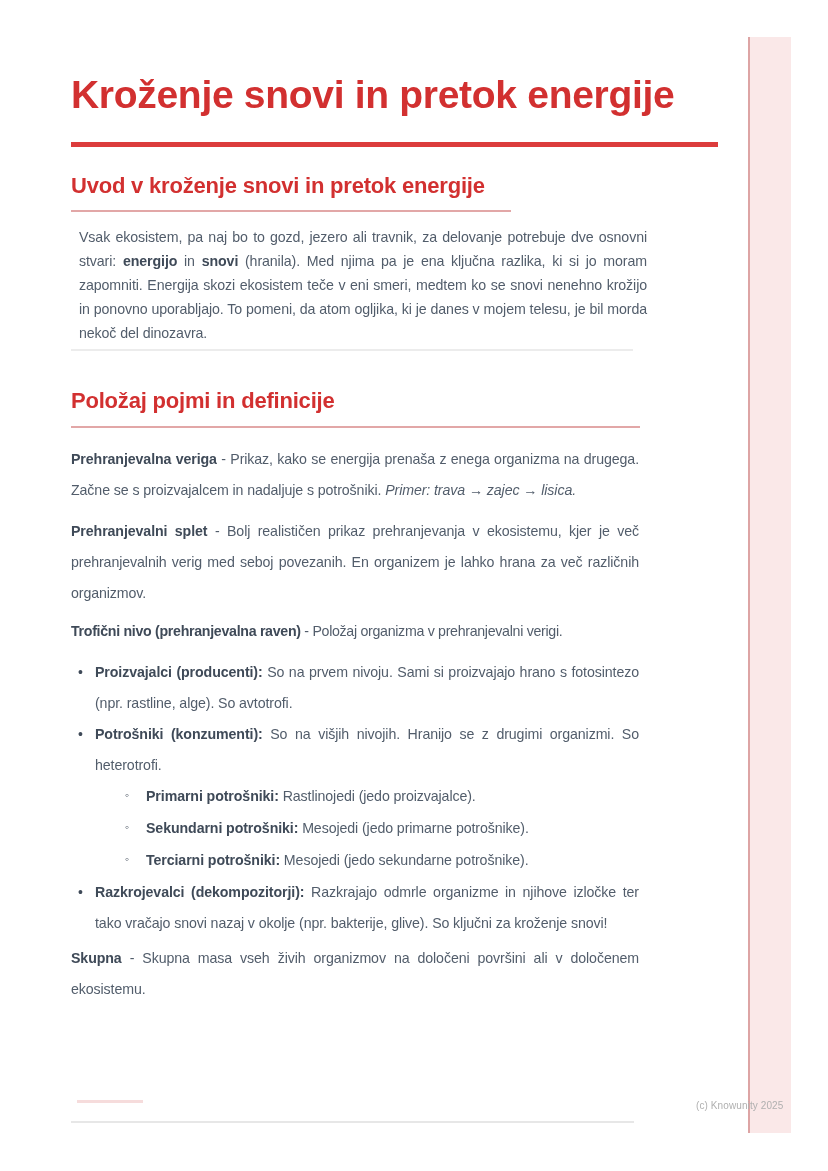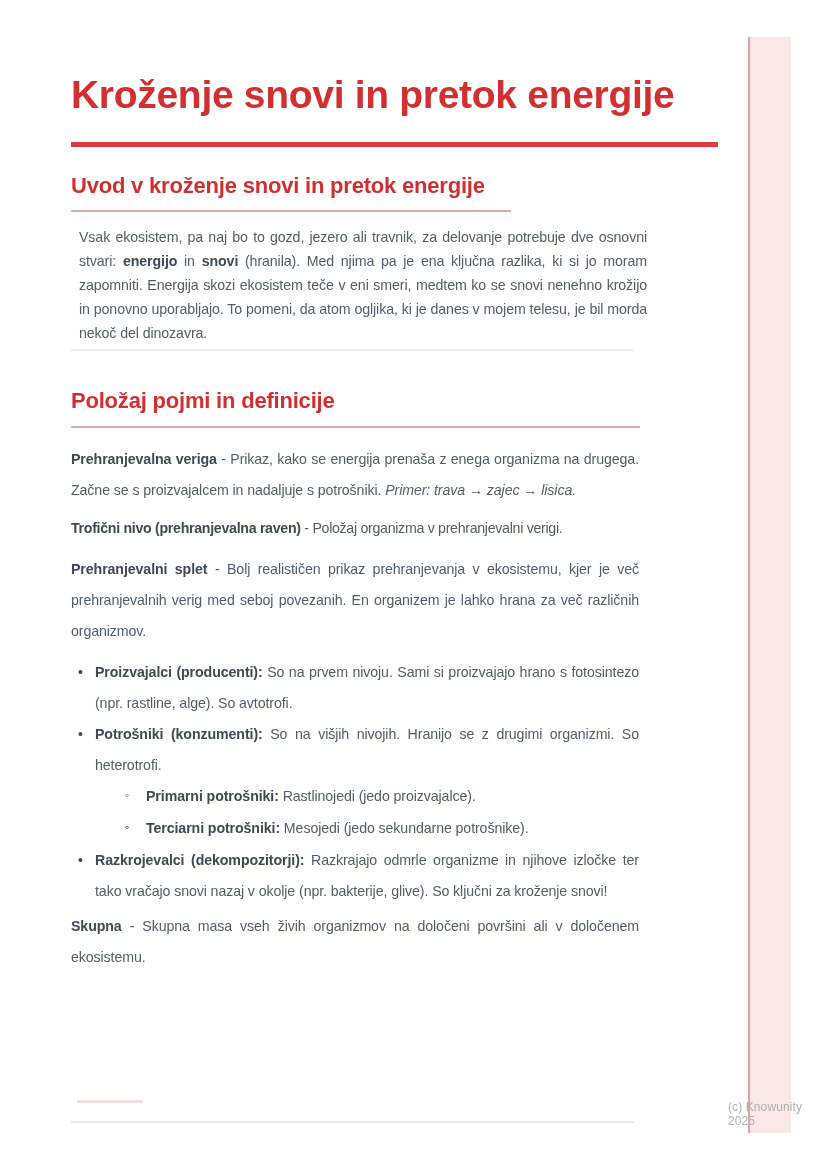--- a/index.html
+++ b/index.html
@@ -42,21 +42,21 @@
   p.def.d2{margin-top:10px;}
   p.def.d3{margin-top:7px;white-space:nowrap;letter-spacing:-0.3px;text-align:left;}
   ul.main{list-style:none;margin:10px 0 0 0;padding:0;}
   ul.main > li{position:relative;padding-left:24px;margin:0;}
   ul.main > li .bullet{position:absolute;left:7px;top:0;line-height:31px;font-size:14px;color:var(--strong);}
   ul.sub{list-style:none;margin:0;padding:0 0 0 26px;}
   ul.sub > li{position:relative;padding-left:25px;margin:0 0 1px 0;}
   ul.sub > li .bullet{position:absolute;left:4px;top:-1px;line-height:31px;font-size:12px;color:var(--strong);}
   p.biomass{margin:4px 0 0 0;}
   .footer-credit{
-    position:absolute;top:1100px;left:728px;font-size:12px;color:var(--footer);
+    position:absolute;top:1100px;left:696px;font-size:10px;color:var(--footer);
     z-index:2;letter-spacing:0.1px;
   }
   .bottom-line{position:absolute;top:1121px;left:71px;width:563px;height:2px;background:var(--bottom-line);}
   .artifact-line{position:absolute;top:1100px;left:77px;width:66px;height:3px;background:rgba(224,140,140,0.30);}
 </style>
 </head>
 <body>
 
 <div class="stripe"></div>
 
@@ -71,38 +71,39 @@
     <p class="doc-text intro"><span>Vsak ekosistem, pa naj bo to gozd, jezero ali travnik, za delovanje potrebuje dve osnovni stvari: </span><span class="b">energijo</span><span> in </span><span class="b">snovi</span><span> (hranila). Med njima pa je ena ključna razlika, ki si jo moram zapomniti. Energija skozi ekosistem teče v eni smeri, medtem ko se snovi nenehno krožijo in ponovno uporabljajo. To pomeni, da atom ogljika, ki je danes v mojem telesu, je bil morda nekoč del dinozavra.</span></p>
   </section>
 
   <div class="divider"></div>
 
   <section class="section-2">
     <h2 class="sec-heading">Položaj pojmi in definicije</h2>
     <div class="thin-rule r2"></div>
 
     <p class="doc-text def d1"><span class="b">Prehranjevalna veriga</span><span> - Prikaz, kako se energija prenaša z enega organizma na drugega. Začne se s proizvajalcem in nadaljuje s potrošniki. </span><span class="i">Primer: trava → zajec → lisica.</span></p>
+    <p class="doc-text def d2"><span class="b">Prehranjevalni splet</span><span> - Bolj realističen prikaz prehranjevanja v ekosistemu, kjer je več prehranjevalnih verig med seboj povezanih. En organizem je lahko hrana za več različnih organizmov.</span></p>
     <p class="doc-text def d3"><span class="b">Trofični nivo (prehranjevalna raven)</span><span> - Položaj organizma v prehranjevalni verigi.</span></p>
-    <p class="doc-text def d2"><span class="b">Prehranjevalni splet</span><span> - Bolj realističen prikaz prehranjevanja v ekosistemu, kjer je več prehranjevalnih verig med seboj povezanih. En organizem je lahko hrana za več različnih organizmov.</span></p>
 
     <ul class="main doc-text">
       <li>
         <span class="bullet">•</span>
         <span><span class="b">Proizvajalci (producenti):</span><span> So na prvem nivoju. Sami si proizvajajo hrano s fotosintezo (npr. rastline, alge). So avtotrofi.</span></span>
       </li>
       <li>
         <span class="bullet">•</span>
         <span><span class="b">Potrošniki (konzumenti):</span><span> So na višjih nivojih. Hranijo se z drugimi organizmi. So heterotrofi.</span></span>
         <ul class="sub">
           <li>
             <span class="bullet">◦</span>
             <span><span class="b">Primarni potrošniki:</span><span> Rastlinojedi (jedo proizvajalce).</span></span>
           </li>
           <li>
             <span class="bullet">◦</span>
+            <span><span class="b">Sekundarni potrošniki:</span><span> Mesojedi (jedo primarne potrošnike).</span></span>
           </li>
           <li>
             <span class="bullet">◦</span>
             <span><span class="b">Terciarni potrošniki:</span><span> Mesojedi (jedo sekundarne potrošnike).</span></span>
           </li>
         </ul>
       </li>
       <li>
         <span class="bullet">•</span>
         <span><span class="b">Razkrojevalci (dekompozitorji):</span><span> Razkrajajo odmrle organizme in njihove izločke ter tako vračajo snovi nazaj v okolje (npr. bakterije, glive). So ključni za kroženje snovi!</span></span>

